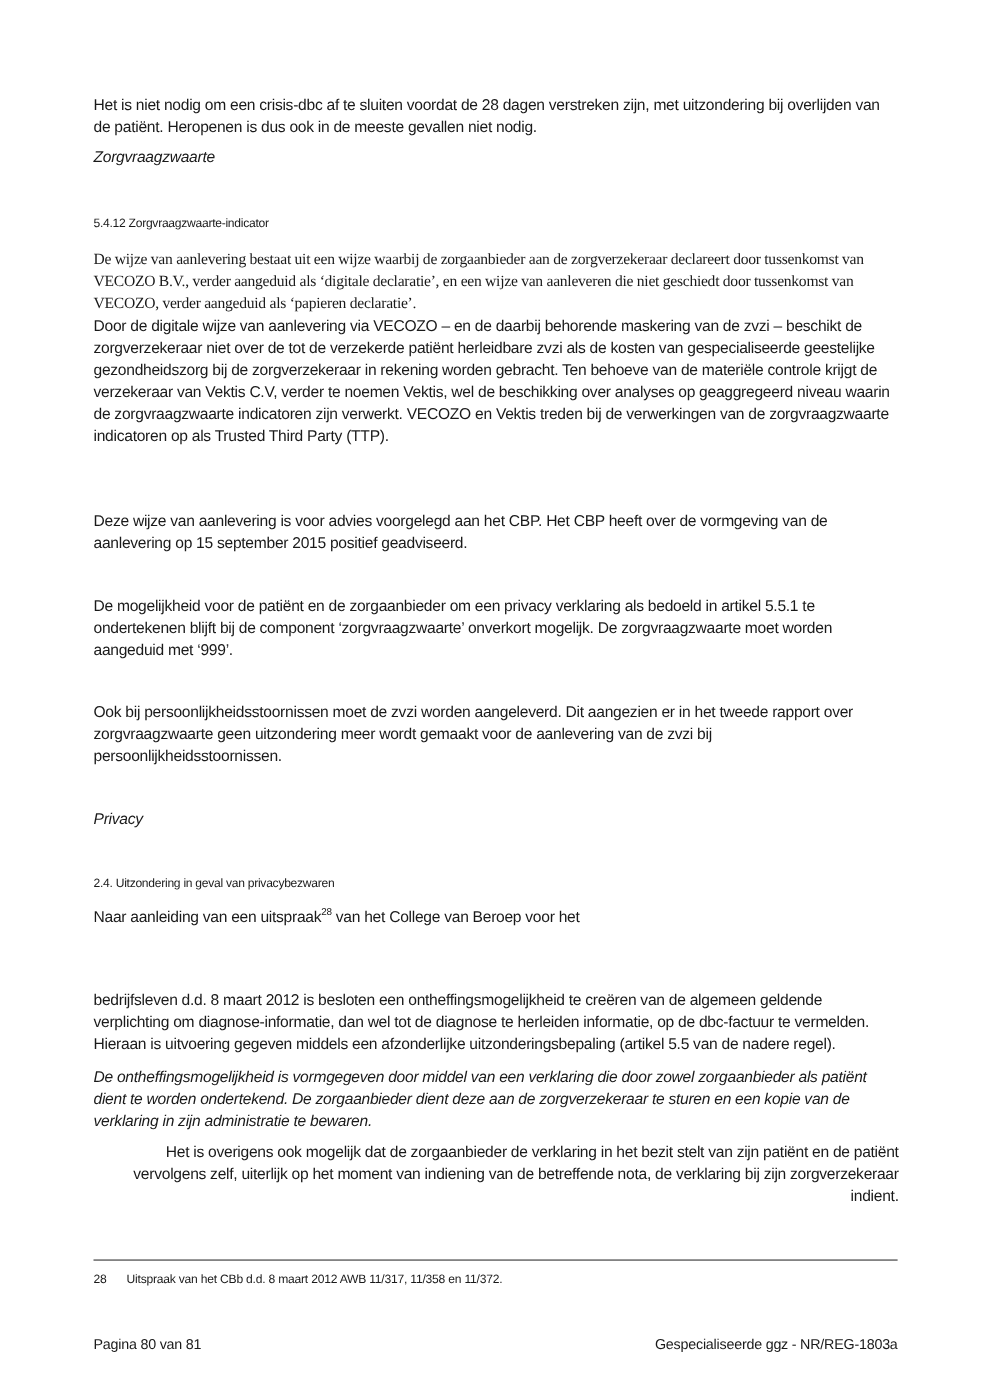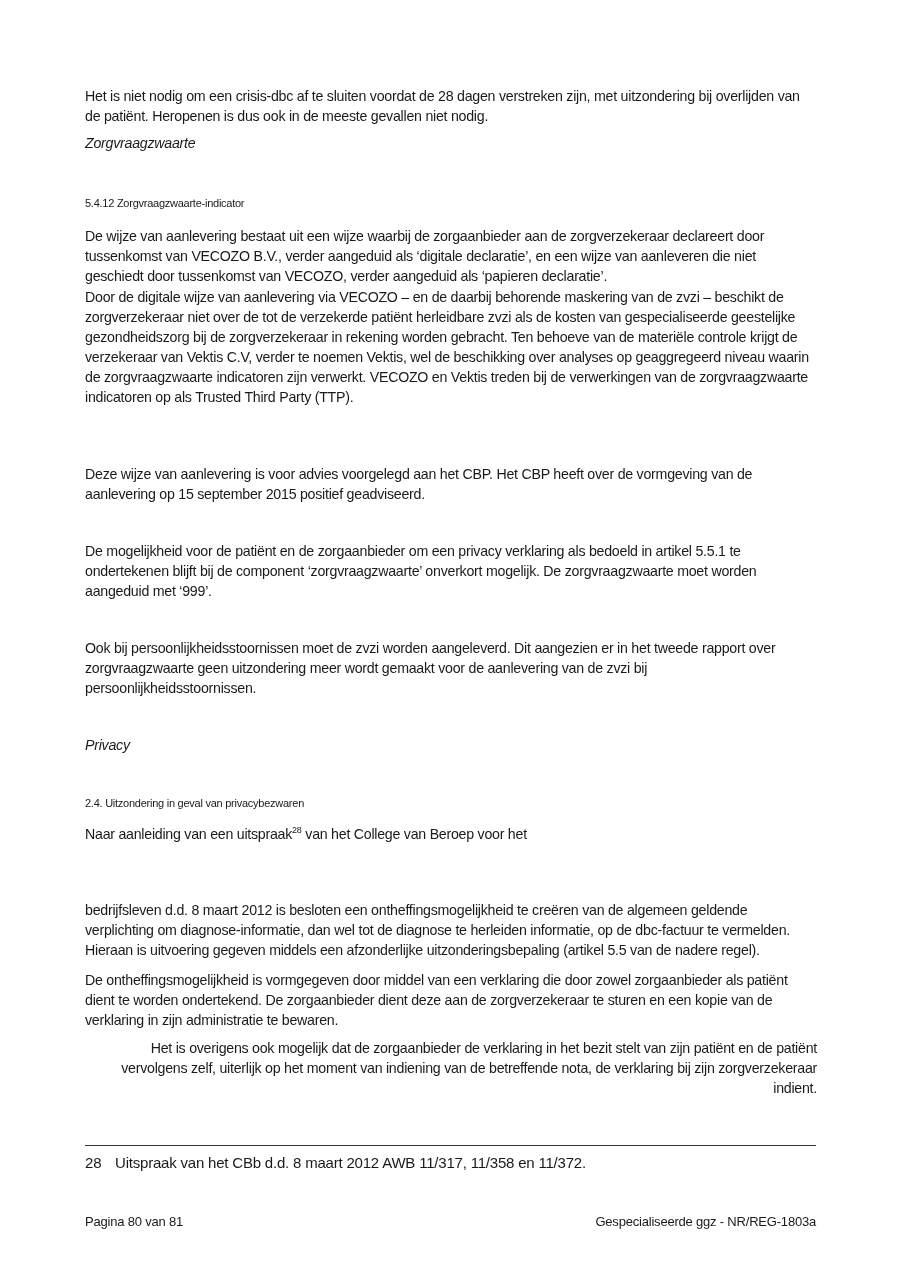--- a/index.html
+++ b/index.html
@@ -46,21 +46,21 @@
       left: 85px;
       top: 1145px;
       width: 731px;
       height: 0;
       border-top: 1.5px solid #333333;
     }
     .footnote {
       position: absolute;
       left: 85px;
       top: 1156px;
-      font-size: 15px;
+      font-size: 11px;
       line-height: 14px;
       letter-spacing: -0.2px;
       color: #1a1a1a;
     }
     .footnote .fn-num {
       display: inline-block;
       width: 30px;
     }
     .footer-left {
       position: absolute;
@@ -82,39 +82,39 @@
 <body>
 
 <div class="page">
 
   <p class="block" style="top:86px;">Het is niet nodig om een crisis-dbc af te sluiten voordat de 28 dagen verstreken zijn, met uitzondering bij overlijden van de patiënt. Heropenen is dus ook in de meeste gevallen niet nodig.</p>
 
   <p class="block italic" style="top:133px;">Zorgvraagzwaarte</p>
 
   <p class="block heading" style="top:193px;">5.4.12 Zorgvraagzwaarte-indicator</p>
 
-  <p class="block" style="top:226px;">De wijze van aanlevering bestaat uit een wijze waarbij de zorgaanbieder aan de zorgverzekeraar declareert door tussenkomst van VECOZO B.V., verder aangeduid als ‘digitale declaratie’, en een wijze van aanleveren die niet geschiedt door tussenkomst van VECOZO, verder aangeduid als ‘papieren declaratie’.</p>
+  <p class="block" style="top:226px;font-family:Liberation Serif, serif;">De wijze van aanlevering bestaat uit een wijze waarbij de zorgaanbieder aan de zorgverzekeraar declareert door tussenkomst van VECOZO B.V., verder aangeduid als ‘digitale declaratie’, en een wijze van aanleveren die niet geschiedt door tussenkomst van VECOZO, verder aangeduid als ‘papieren declaratie’.</p>
 
   <p class="block" style="top:287px;">Door de digitale wijze van aanlevering via VECOZO – en de daarbij behorende maskering van de zvzi – beschikt de zorgverzekeraar niet over de tot de verzekerde patiënt herleidbare zvzi als de kosten van gespecialiseerde geestelijke gezondheidszorg bij de zorgverzekeraar in rekening worden gebracht. Ten behoeve van de materiële controle krijgt de verzekeraar van Vektis C.V, verder te noemen Vektis, wel de beschikking over analyses op geaggregeerd niveau waarin de zorgvraagzwaarte indicatoren zijn verwerkt. VECOZO en Vektis treden bij de verwerkingen van de zorgvraagzwaarte indicatoren op als Trusted Third Party (TTP).</p>
 
   <p class="block" style="top:464px;">Deze wijze van aanlevering is voor advies voorgelegd aan het CBP. Het CBP heeft over  de vormgeving van de aanlevering op 15 september 2015 positief geadviseerd.</p>
 
   <p class="block" style="top:541px;">De mogelijkheid voor de patiënt en de zorgaanbieder om een privacy verklaring als bedoeld in artikel 5.5.1 te ondertekenen blijft bij de component ‘zorgvraagzwaarte’ onverkort mogelijk. De zorgvraagzwaarte moet worden aangeduid met ‘999’.</p>
 
   <p class="block" style="top:638px;">Ook bij persoonlijkheidsstoornissen moet de zvzi worden aangeleverd. Dit aangezien er in het tweede rapport over zorgvraagzwaarte geen uitzondering meer wordt gemaakt voor de aanlevering van de zvzi bij persoonlijkheidsstoornissen.</p>
 
   <p class="block italic" style="top:735px;">Privacy</p>
 
   <p class="block heading" style="top:793px;">2.4. Uitzondering in geval van privacybezwaren</p>
 
   <p class="block" style="top:824px;"><span>Naar aanleiding van een uitspraak</span><sup>28</sup><span> van het College van Beroep voor het</span></p>
 
   <p class="block" style="top:853px;margin-top:47px;">bedrijfsleven d.d. 8 maart 2012 is besloten een ontheffingsmogelijkheid te creëren van de algemeen geldende verplichting om diagnose-informatie, dan wel tot de diagnose te herleiden informatie, op de dbc-factuur te vermelden. Hieraan is uitvoering gegeven middels een afzonderlijke uitzonderingsbepaling (artikel 5.5 van de nadere regel).</p>
 
-  <p class="block" style="top:970px;">De ontheffingsmogelijkheid is vormgegeven door middel van een verklaring die door zowel zorgaanbieder als patiënt dient te worden ondertekend. De zorgaanbieder dient deze aan de zorgverzekeraar te sturen en een kopie van de verklaring in zijn administratie te bewaren.</p>
+  <p class="block" style="top:970px;font-style:italic;">De ontheffingsmogelijkheid is vormgegeven door middel van een verklaring die door zowel zorgaanbieder als patiënt dient te worden ondertekend. De zorgaanbieder dient deze aan de zorgverzekeraar te sturen en een kopie van de verklaring in zijn administratie te bewaren.</p>
 
   <p class="block" style="top:1038px;text-align:right;">Het is overigens ook mogelijk dat de zorgaanbieder de verklaring in het bezit stelt van zijn patiënt en de patiënt vervolgens zelf, uiterlijk op het moment van indiening van de betreffende nota, de verklaring bij zijn zorgverzekeraar indient.</p>
 
 </div>
 
 <div class="footnote-rule"></div>
 
 <div class="footnote">
   <span class="fn-num">28</span><span>Uitspraak van het CBb d.d. 8 maart 2012 AWB 11/317, 11/358 en 11/372.</span>
 </div>

